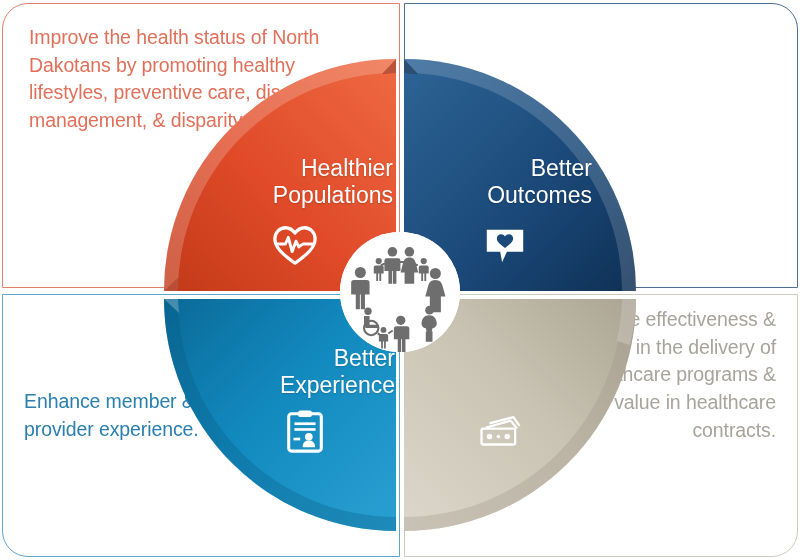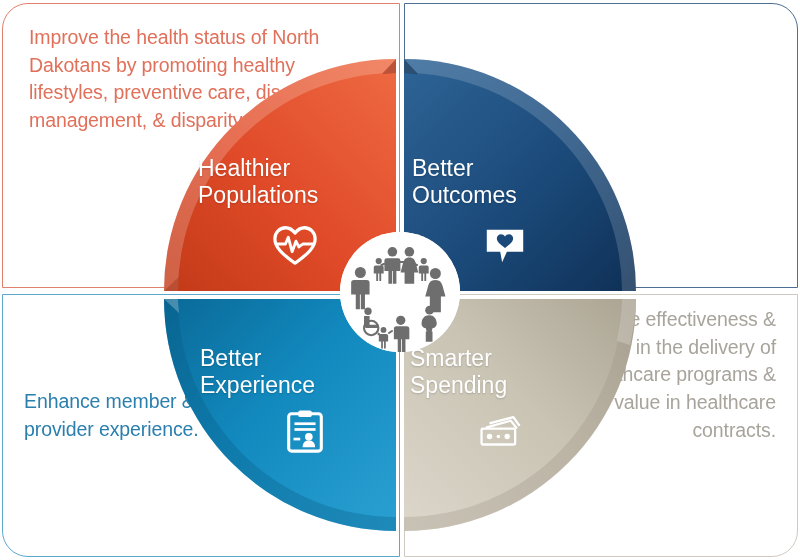--- a/index.html
+++ b/index.html
@@ -70,21 +70,21 @@
     height: 480px;
   }
   #pie svg { display: block; }
 
   
   .wlabel {
     position: absolute;
     color: #ffffff;
     font-size: 23px;
     line-height: 1.18;
-    text-align: left;
+    text-align: right;
     white-space: pre-line;
     text-shadow: 0 1px 2px rgba(0,0,0,0.18);
   }
   .wlabel.tl { left: 198px; top: 155px; width: 195px; }
   .wlabel.tr { left: 412px; top: 155px; width: 180px; }
   .wlabel.bl { left: 200px; top: 345px; width: 195px; }
   .wlabel.br { left: 410px; top: 345px; width: 180px; }
 
   .wicon {
     position: absolute;
@@ -179,22 +179,20 @@
       </g>
     </svg>
   </div>
 
   <div class="wlabel tl">Healthier
 Populations</div>
   <div class="wlabel tr">Better
 Outcomes</div>
   <div class="wlabel bl">Better
 Experience</div>
-  <div class="wlabel br">Smarter
-Spending</div>
 
   <div class="wicon tl">
     <svg viewBox="0 0 48 44" xmlns="http://www.w3.org/2000/svg">
       <path d="M24 41 C10 31 3 24 3 15.5 C3 8.6 8.2 4 14 4 C18 4 21.6 6.2 24 9.6 C26.4 6.2 30 4 34 4 C39.8 4 45 8.6 45 15.5 C45 24 38 31 24 41 Z" fill="none" stroke="#ffffff" stroke-width="3.4" stroke-linejoin="round"></path>
       <polyline points="6,21 14,21 17,14 21,29 25,18 28,24 32,21 42,21" fill="none" stroke="#ffffff" stroke-width="3" stroke-linecap="round" stroke-linejoin="round"></polyline>
     </svg>
   </div>
 
   <div class="wicon tr">
     <svg viewBox="0 0 48 44" xmlns="http://www.w3.org/2000/svg">

